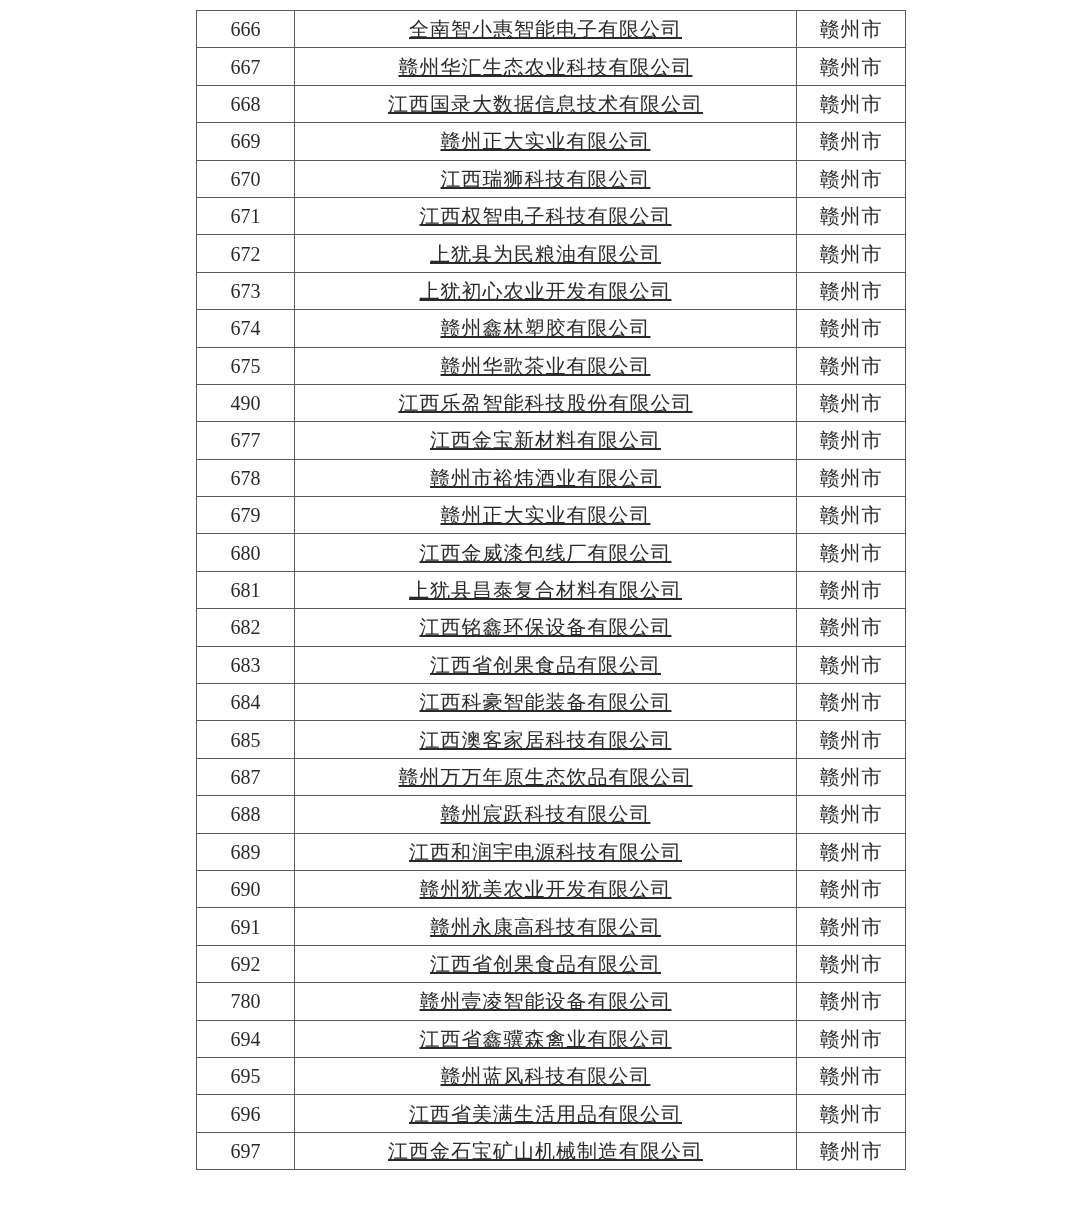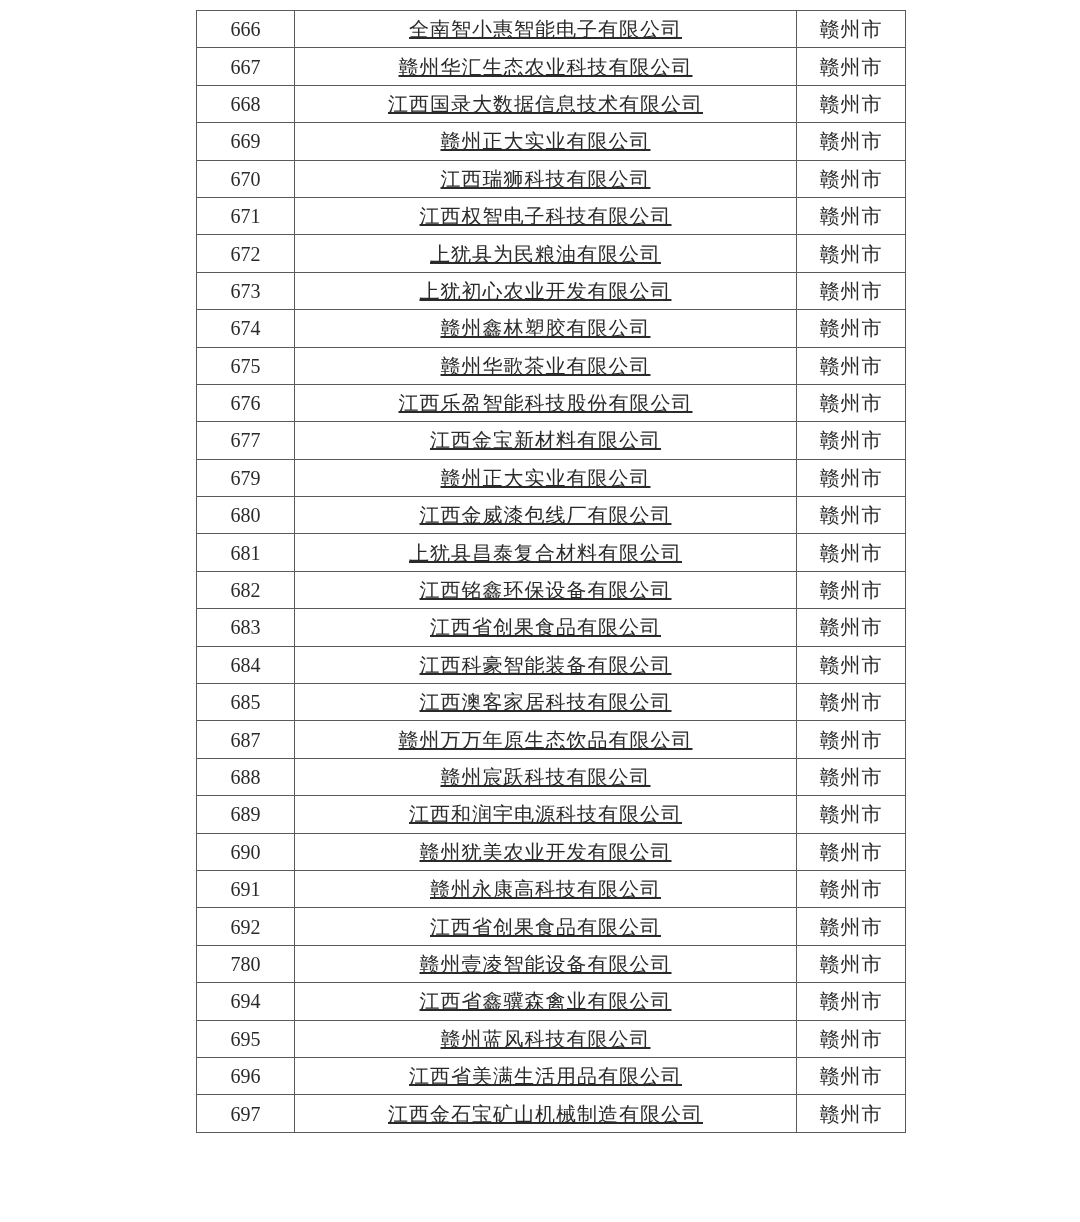--- a/index.html
+++ b/index.html
@@ -87,27 +87,32 @@
         <td class="col-no">674</td>
         <td class="col-name">赣州鑫林塑胶有限公司</td>
         <td class="col-city">赣州市</td>
       </tr>
       <tr>
         <td class="col-no">675</td>
         <td class="col-name">赣州华歌茶业有限公司</td>
         <td class="col-city">赣州市</td>
       </tr>
       <tr>
-        <td class="col-no">676</td>
+        <td class="col-no">490</td>
         <td class="col-name">江西乐盈智能科技股份有限公司</td>
         <td class="col-city">赣州市</td>
       </tr>
       <tr>
         <td class="col-no">677</td>
         <td class="col-name">江西金宝新材料有限公司</td>
+        <td class="col-city">赣州市</td>
+      </tr>
+      <tr>
+        <td class="col-no">678</td>
+        <td class="col-name">赣州市裕炜酒业有限公司</td>
         <td class="col-city">赣州市</td>
       </tr>
       <tr>
         <td class="col-no">679</td>
         <td class="col-name">赣州正大实业有限公司</td>
         <td class="col-city">赣州市</td>
       </tr>
       <tr>
         <td class="col-no">680</td>
         <td class="col-name">江西金威漆包线厂有限公司</td>

